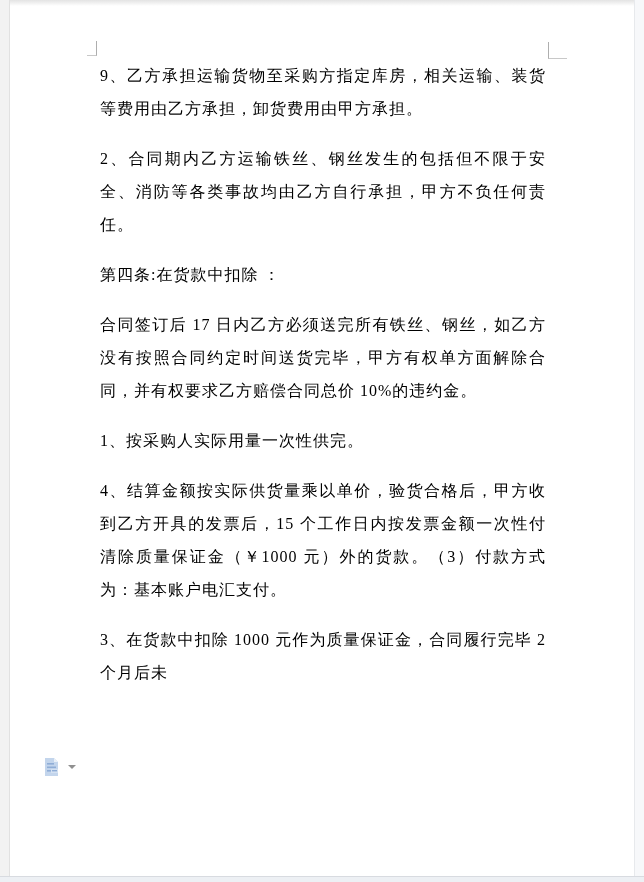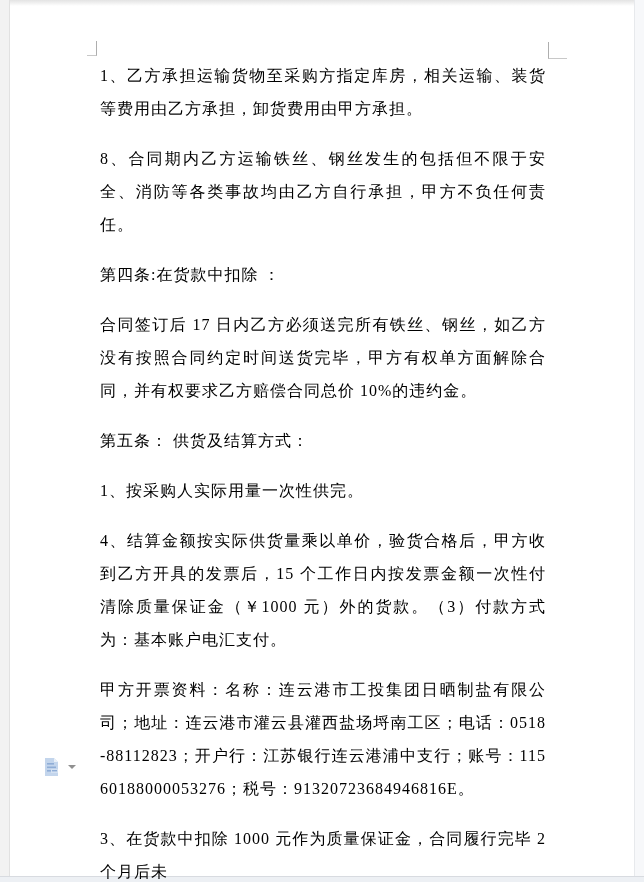--- a/index.html
+++ b/index.html
@@ -68,28 +68,26 @@
 
   <div class="top-band"></div>
   <div class="left-strip"></div>
   <div class="right-strip"></div>
   <div class="bottom-strip"></div>
 
   <div class="crop-left"></div>
   <div class="crop-right"></div>
 
   <div class="doc">
-    <p>1、乙方承担运输货物至采购方指定库房，相关运输、装货等费用由乙方承担，卸货费用由甲方承担。</p>
-    <p>8、合同期内乙方运输铁丝、钢丝发生的包括但不限于安全、消防等各类事故均由乙方自行承担，甲方不负任何责任。</p>
+    <p>9、乙方承担运输货物至采购方指定库房，相关运输、装货等费用由乙方承担，卸货费用由甲方承担。</p>
+    <p>2、合同期内乙方运输铁丝、钢丝发生的包括但不限于安全、消防等各类事故均由乙方自行承担，甲方不负任何责任。</p>
     <p>第四条:在货款中扣除 ：</p>
     <p>合同签订后 17 日内乙方必须送完所有铁丝、钢丝，如乙方没有按照合同约定时间送货完毕，甲方有权单方面解除合同，并有权要求乙方赔偿合同总价 10%的违约金。</p>
-    <p>第五条： 供货及结算方式：</p>
     <p>1、按采购人实际用量一次性供完。</p>
     <p>4、结算金额按实际供货量乘以单价，验货合格后，甲方收到乙方开具的发票后，15 个工作日内按发票金额一次性付清除质量保证金（￥1000 元）外的货款。（3）付款方式为：基本账户电汇支付。</p>
-    <p>甲方开票资料：名称：连云港市工投集团日晒制盐有限公司；地址：连云港市灌云县灌西盐场埒南工区；电话：0518-88112823；开户行：江苏银行连云港浦中支行；账号：11560188000053276；税号：91320723684946816E。</p>
     <p>3、在货款中扣除 1000 元作为质量保证金，合同履行完毕 2 个月后未</p>
   </div>
 
   <div class="paste-btn">
     <svg width="15" height="20" viewBox="0 0 15 20">
       <path d="M1 1 h9 l4 4 v14 h-13 z" fill="#c3d5ec"></path>
       <path d="M10 1 l4 4 h-4 z" fill="#e9f0f8"></path>
       <rect x="3" y="6" width="7" height="1.6" fill="#8fadd6"></rect>
       <rect x="3" y="9.5" width="9" height="1.6" fill="#8fadd6"></rect>
       <rect x="3" y="13" width="6" height="1.6" fill="#8fadd6"></rect>

